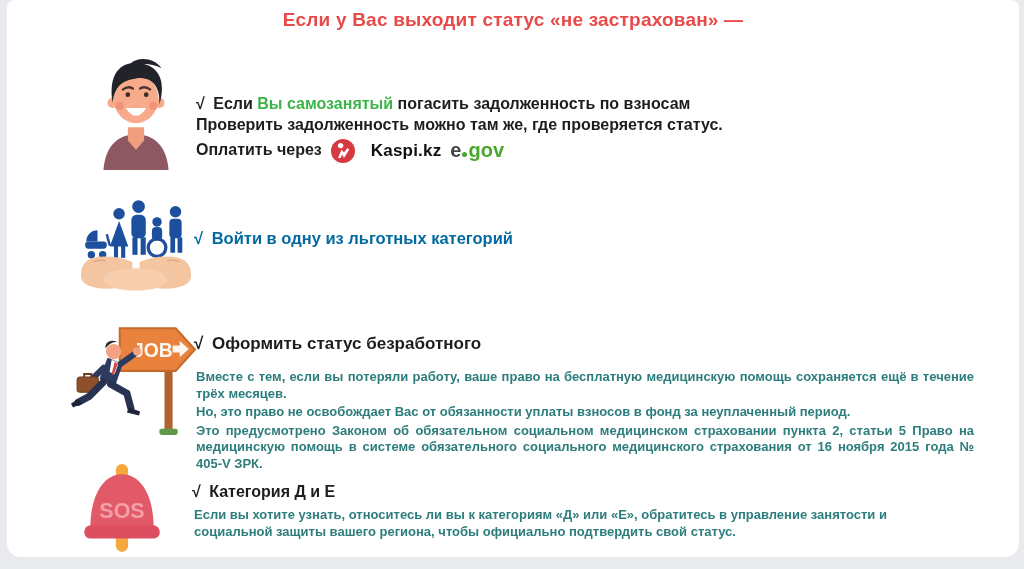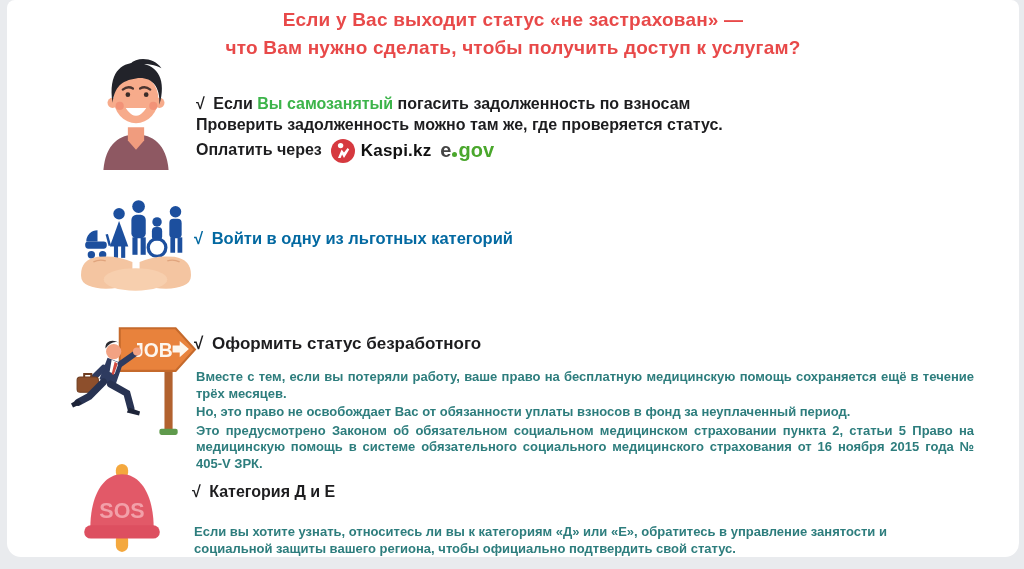--- a/index.html
+++ b/index.html
@@ -17,46 +17,45 @@
     position:absolute;top:6px;left:0;right:0;text-align:center;
     color:#e84949;font-weight:bold;font-size:19px;line-height:28px;
     letter-spacing:.2px;
   }
   .icon-box{position:absolute;}
   .icon-box svg{display:block;width:100%;height:100%;}
   .s1-text{position:absolute;left:189px;top:84px;width:560px;margin-top:9px;}
   .bold-line{font-size:16px;font-weight:bold;color:#1d1d1f;line-height:21px;}
   .green{color:#3cb44a;}
   .pay-row{display:flex;align-items:flex-start;gap:9px;margin-top:4px;height:26px;}
-  .kaspi-wrap{display:flex;align-items:center;gap:6px;}
+  .kaspi-wrap{display:flex;align-items:center;gap:16px;}
   .kaspi-label{font-size:17px;font-weight:bold;color:#101010;letter-spacing:.2px;}
   .egov{display:flex;align-items:baseline;font-weight:bold;font-size:20px;letter-spacing:0;}
   .egov .e{color:#454545;}
   .egov-dot{width:5px;height:5px;border-radius:50%;background:#4aa72c;display:inline-block;margin:0 1px 1px 1px;}
   .egov .gov{color:#4aa72c;}
   .s2-text{position:absolute;left:187px;top:229px;font-size:16.5px;font-weight:bold;color:#0369a1;}
   .s3-heading{position:absolute;left:187px;top:334px;font-size:17px;font-weight:bold;color:#1d1d1f;}
   .teal-body{
     color:#2d7d7d;font-weight:bold;font-size:13px;line-height:16.5px;
   }
   .s3-body{position:absolute;left:189px;top:369px;width:778px;text-align:justify;}
   .s3-body p{margin:0 0 2px 0;}
   .s4-heading{position:absolute;left:185px;top:483px;font-size:16px;font-weight:bold;color:#1d1d1f;}
-  .s4-body{position:absolute;left:187px;top:524px;width:714px;}
+  .s4-body{position:absolute;left:187px;top:507px;width:714px;}
   .s4-body p{margin:0;}
   .chk{margin-right:4px;}
 </style>
 </head>
 <body>
 
 <div class="card">
 
   <div class="title">
     <div>Если у Вас выходит статус «не застрахован» —</div>
-    <div>что Вам нужно сделать, чтобы получить доступ к услугам?</div>
   </div>
 
   <div class="icon-box" style="left:76px;top:56px;width:106px;height:114px;">
     <svg viewBox="0 0 104 112">
       <path d="M20 112 C22 86 36 77 52 77 C68 77 82 86 84 112 Z" fill="#8e5862"></path>
       <path d="M44 70 h16 v13 l-8 9 -8 -9 Z" fill="#f09c7e"></path>
       <ellipse cx="52" cy="42" rx="22" ry="24" fill="#f7ab8b"></ellipse>
       <circle cx="29" cy="46" r="5" fill="#f7ab8b"></circle>
       <circle cx="75" cy="46" r="5" fill="#f7ab8b"></circle>
       <path d="M29 46 C24 14 40 5 56 7 C74 9 82 24 75 48 C76 28 66 20 52 22 C38 24 31 30 29 46 Z" fill="#22232a"></path>

